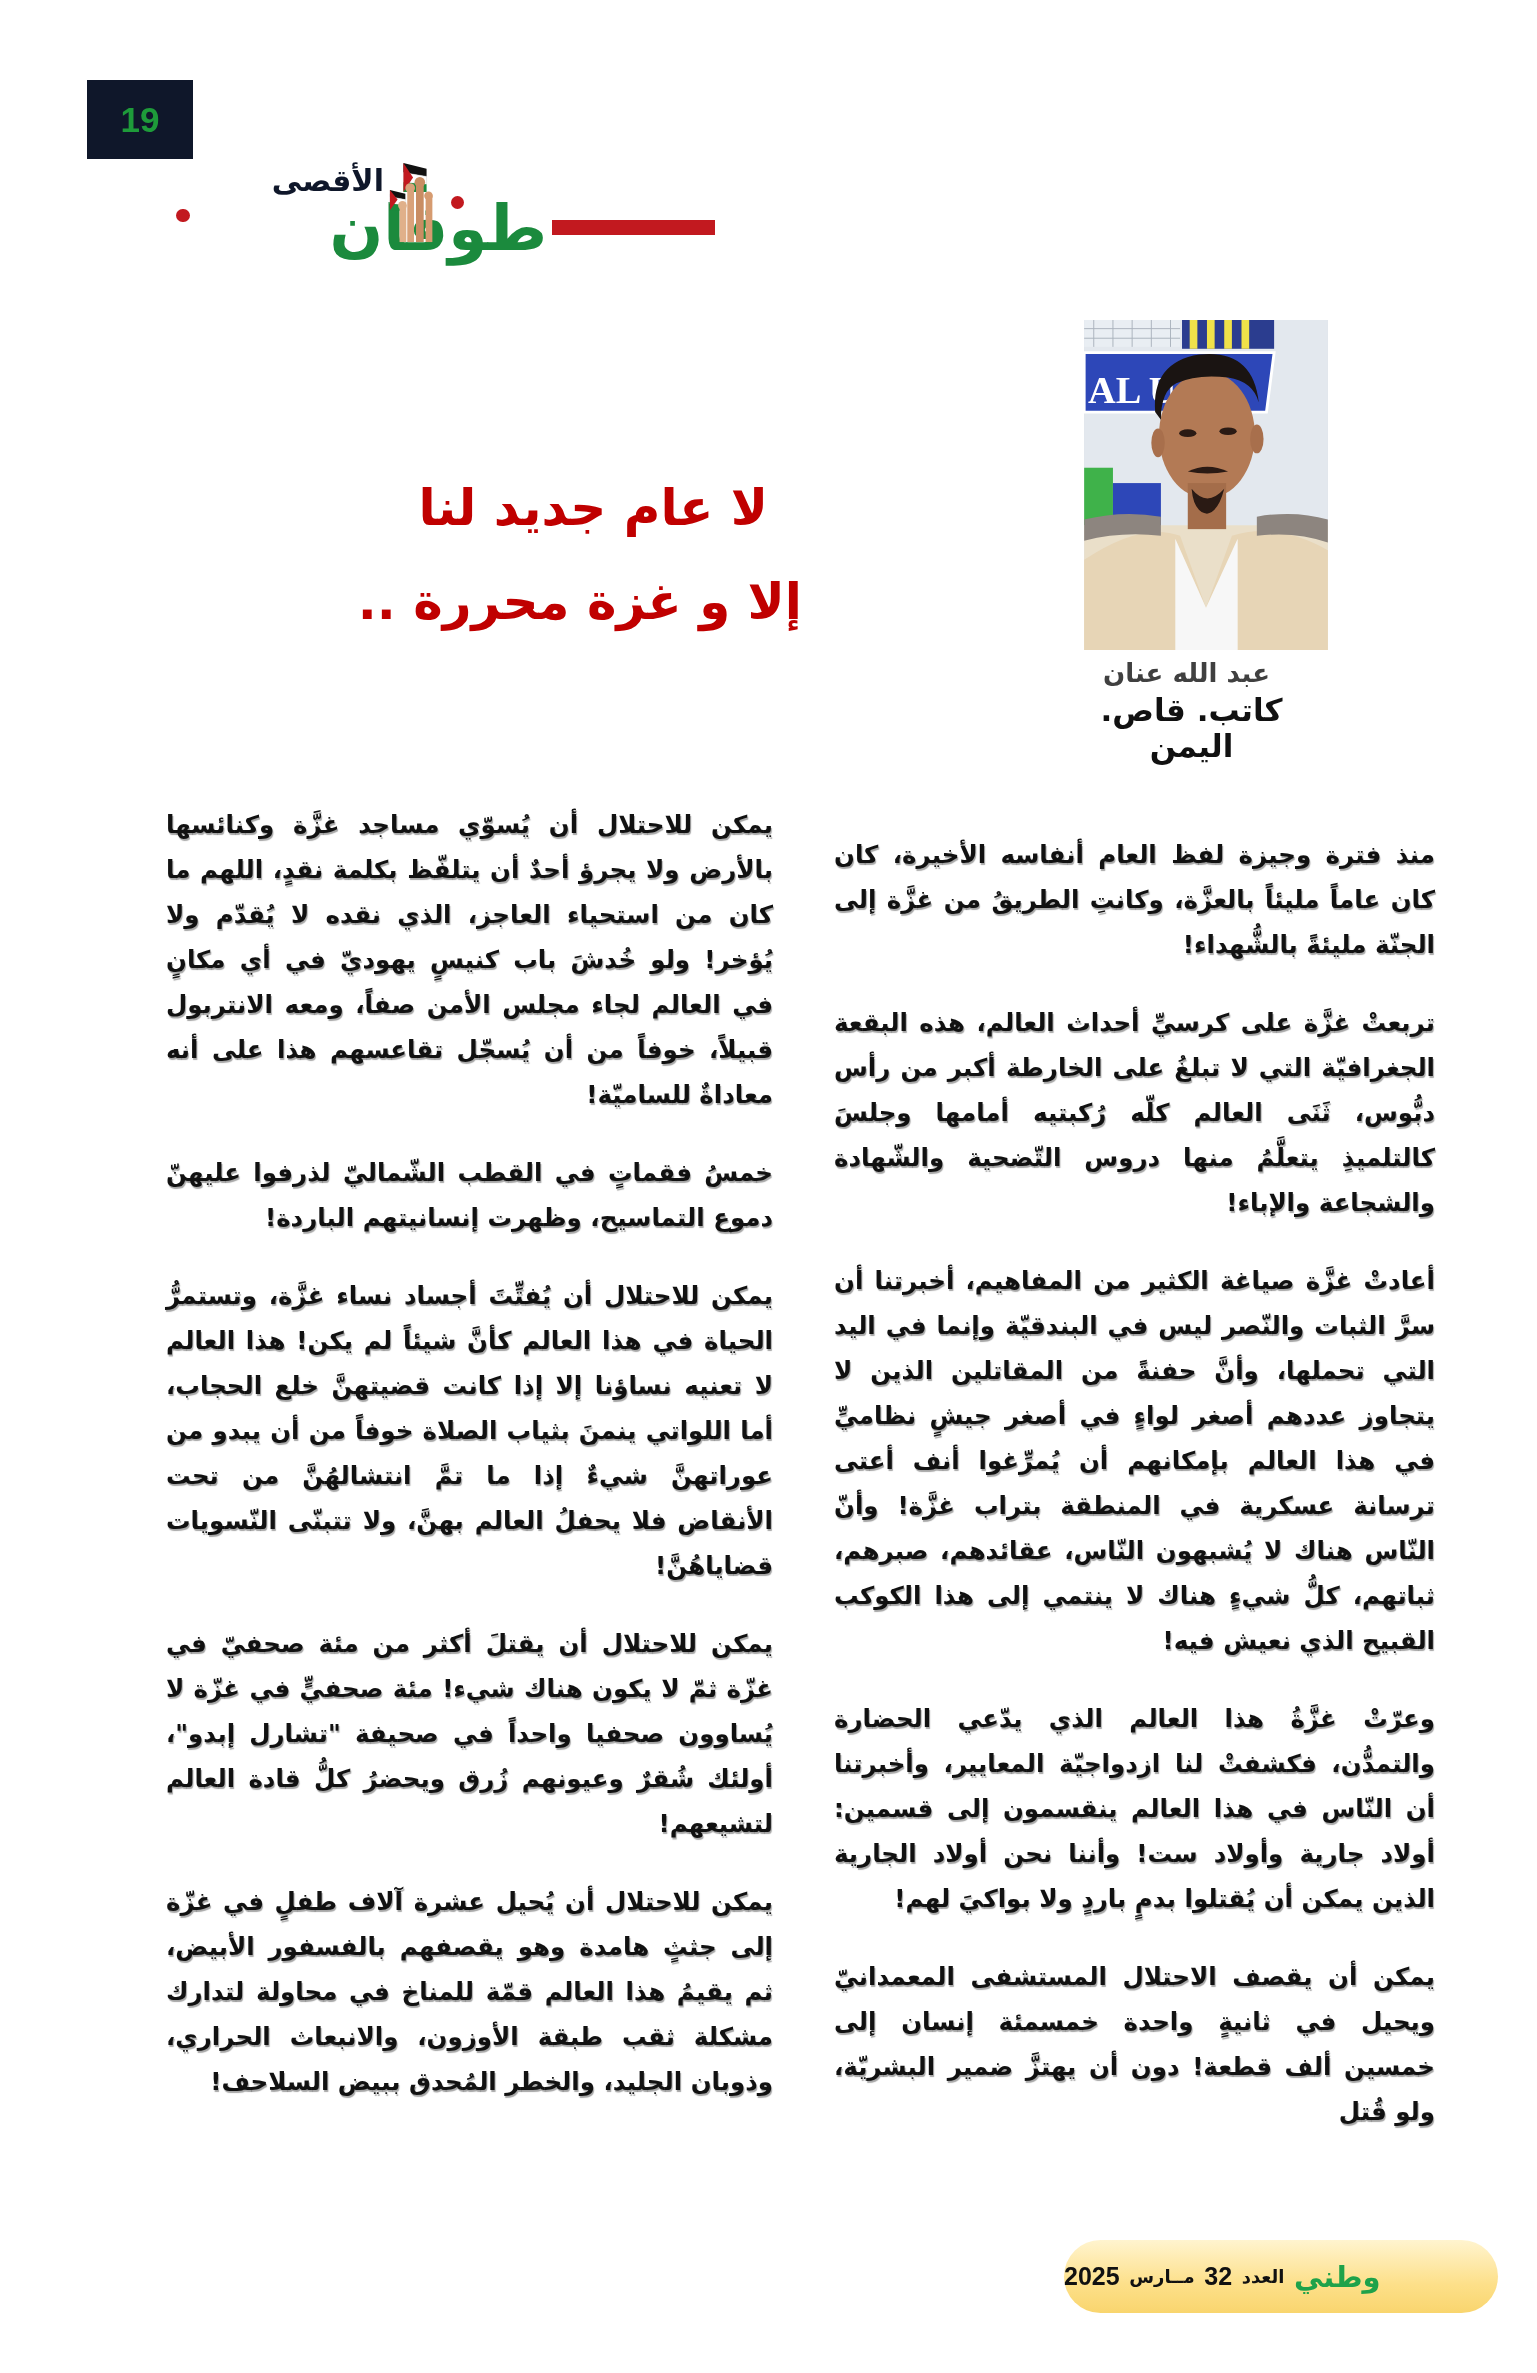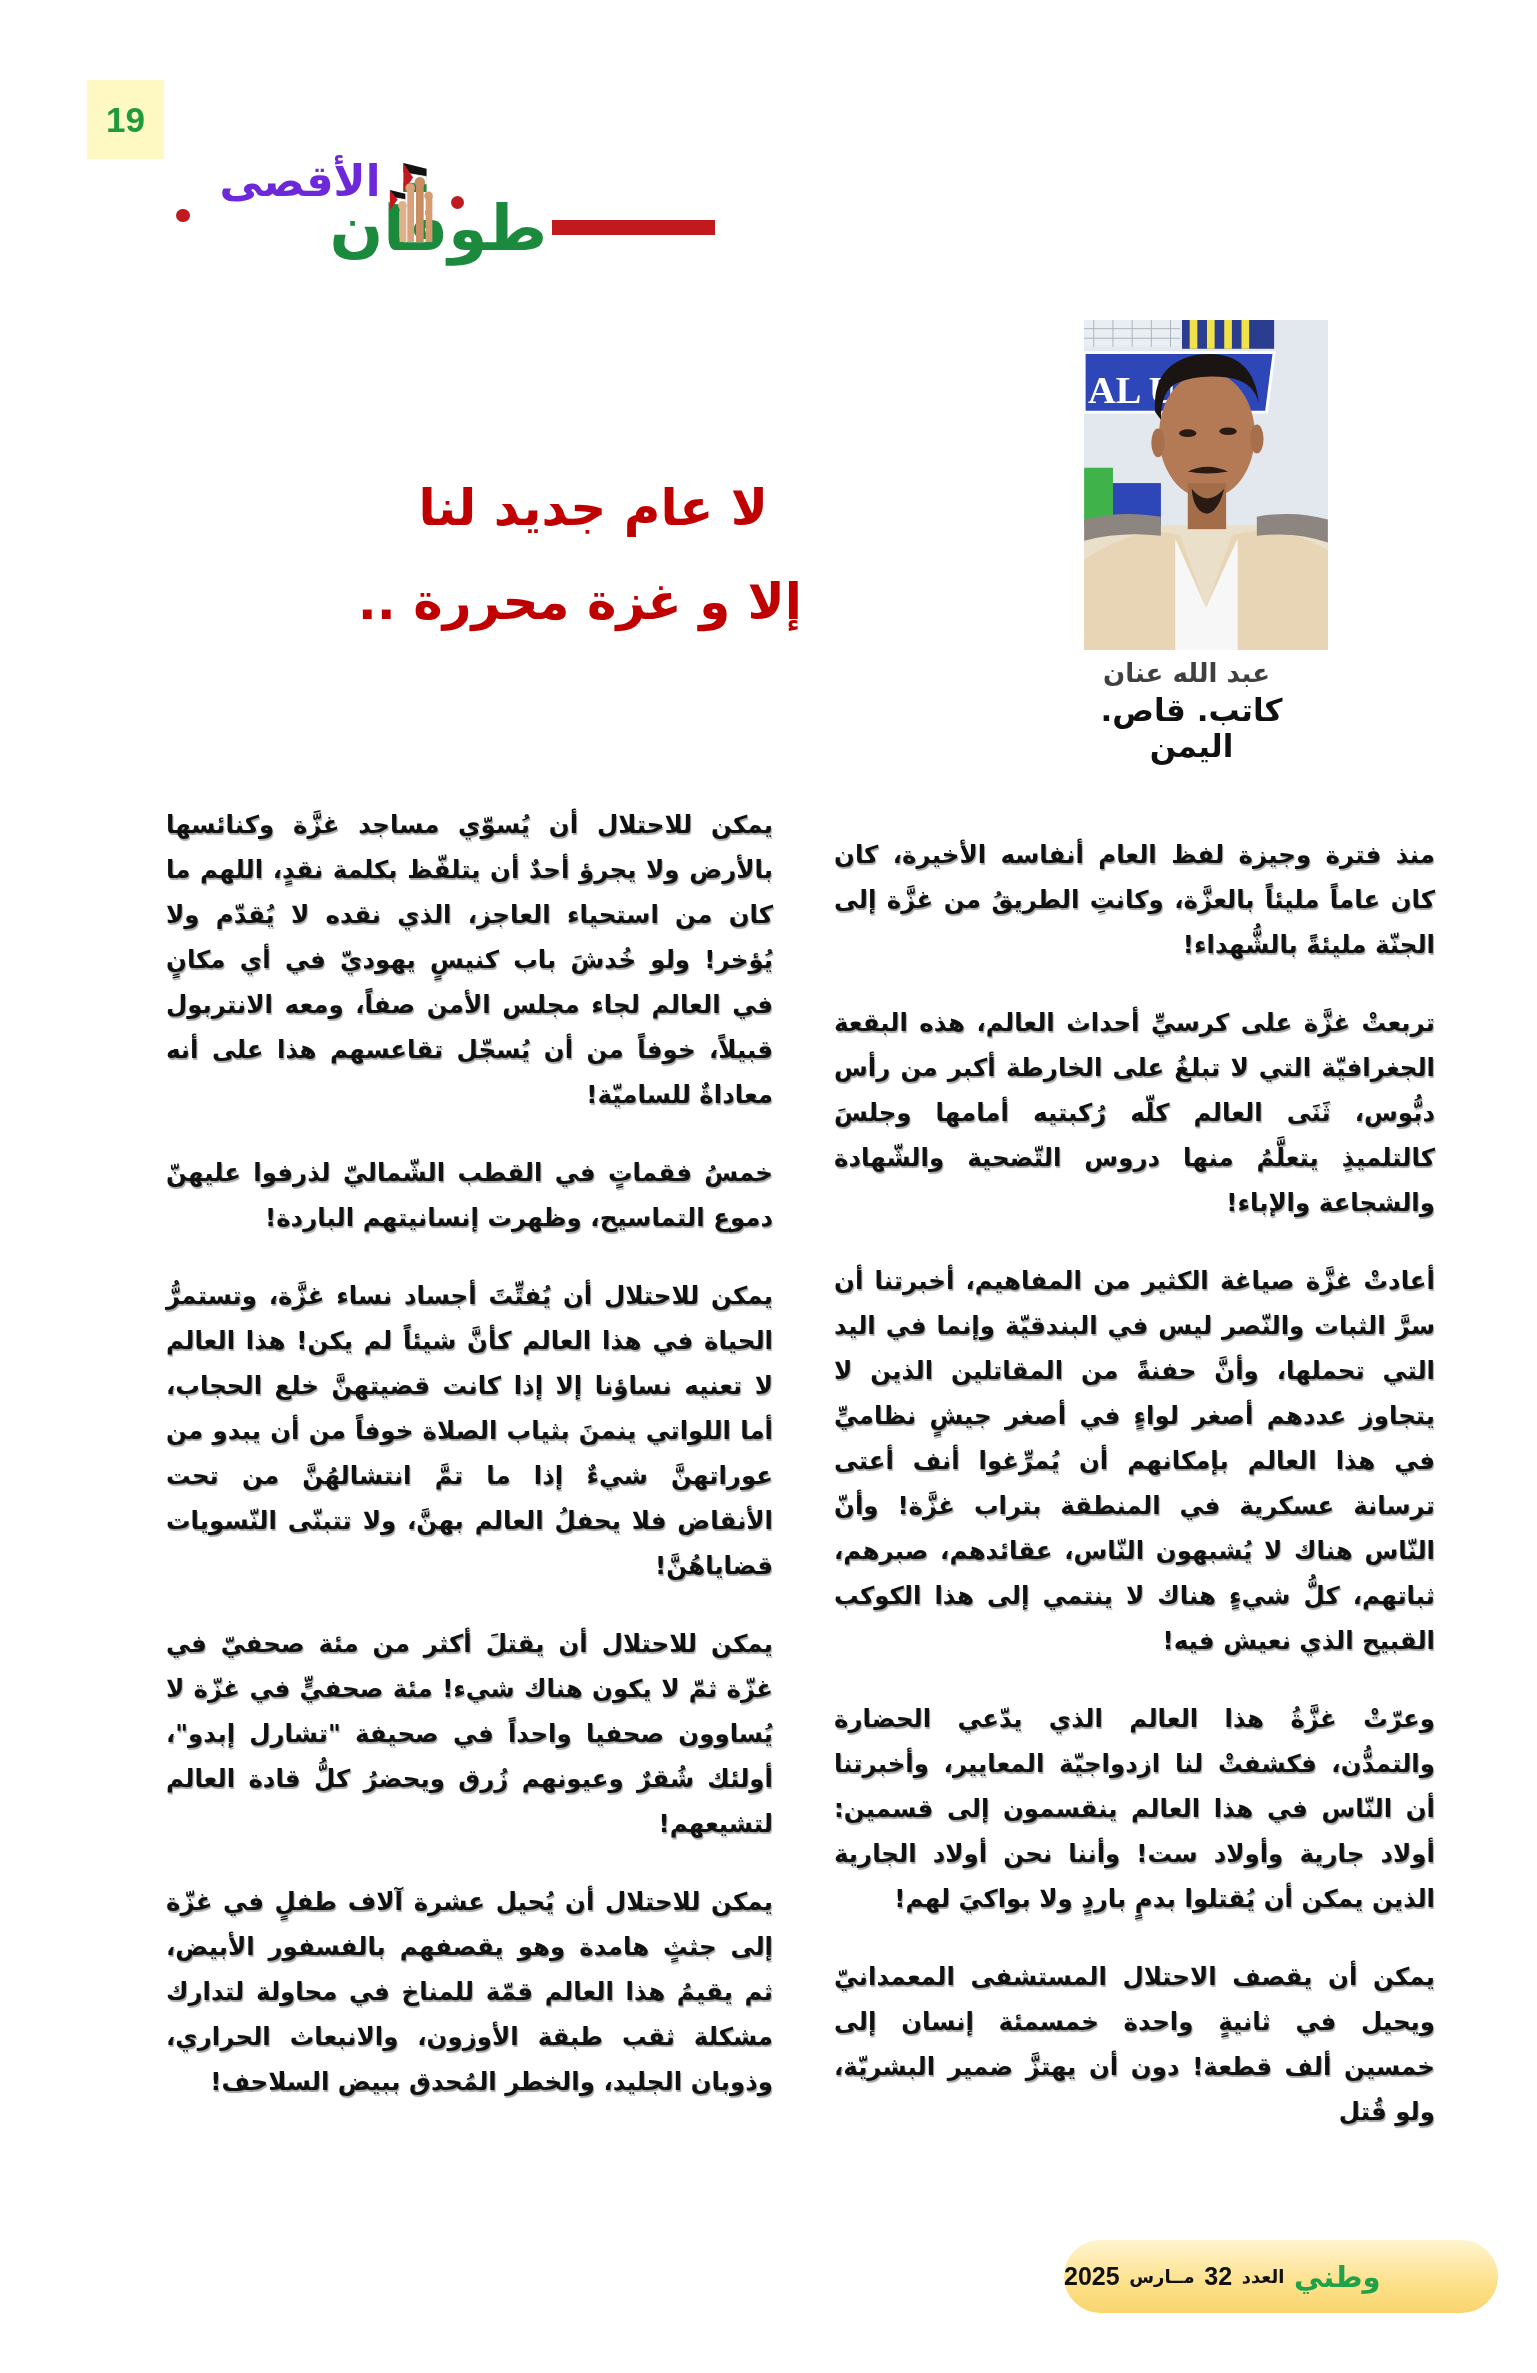--- a/index.html
+++ b/index.html
@@ -1,35 +1,35 @@
 <!DOCTYPE html>
 <html><head>
   <meta charset="utf-8">
   <style>
     * { box-sizing: border-box; margin: 0; padding: 0; }
     html, body { width: 1537px; height: 2374px; background: #ffffff; overflow: hidden; }
     body { position: relative; font-family: "DejaVu Sans", sans-serif; color: #111; }
 
     .page-num {
-      position: absolute; left: 87px; top: 80px; width: 77px; height: 79px;
-      background: #fef9c3; display: flex; align-items: center; justify-content: center;
+      position: absolute; left: 87px; top: 80px; width: 106px; height: 79px;
+      background: #0f172a; display: flex; align-items: center; justify-content: center;
       font-family: "Liberation Sans", sans-serif; font-weight: 700; font-size: 35px; color: #1e9b3a;
     }
 
     .logo { position: absolute; left: 163px; top: 144px; width: 557px; height: 125px; }
     .logo-bar { position: absolute; left: 389px; top: 76px; width: 163px; height: 15.4px; background: #c2191f; }
     .logo-green {
       position: absolute; left: 0; top: 46px; width: 384px; height: 77px;
       direction: rtl; text-align: right;
       font-family: "DejaVu Sans", sans-serif; font-weight: 700; font-size: 63px; color: #1b8a3d; line-height: 77px;
     }
     .logo-black {
       position: absolute; left: 53px; top: 7.7px; width: 168px; height: 58px;
-      direction: rtl; text-align: center;
-      font-family: "DejaVu Sans", sans-serif; font-weight: 700; font-size: 43px; color: #6d28d9; line-height: 58px;
+      direction: rtl; text-align: right;
+      font-family: "DejaVu Sans", sans-serif; font-weight: 700; font-size: 30px; color: #0f172a; line-height: 58px;
     }
     .logo-flags { position: absolute; left: 223px; top: 17.3px; width: 58px; height: 83px; }
     .logo-dot { position: absolute; width: 13.4px; height: 13.4px; border-radius: 50%; background: #c2191f; }
 
     .photo {
       position: absolute; left: 1084px; top: 320px; width: 244px; height: 330px; overflow: hidden;
       background: linear-gradient(180deg, #dfe6ee 0%, #dfe6ee 100%);
     }
     .author-name {
       position: absolute; left: 1057px; top: 658px; width: 259px; text-align: center; direction: rtl;

